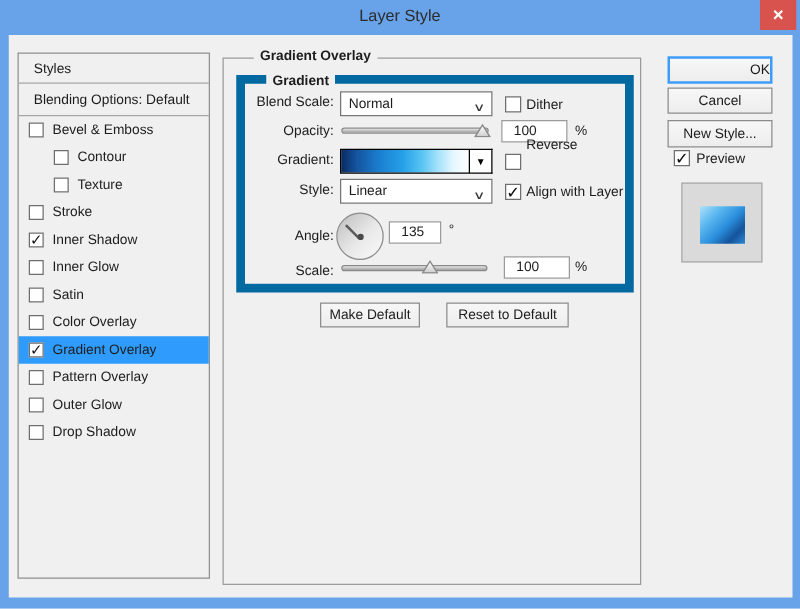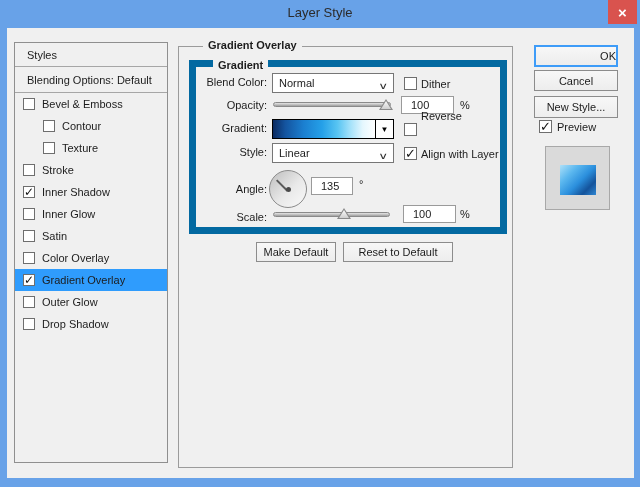--- a/index.html
+++ b/index.html
@@ -194,41 +194,45 @@
   <div class="side-row">
     <span class="cb"></span>
     <span class="side-lbl">Color Overlay</span>
   </div>
 
   <div class="side-row selected">
     <span class="cb checked">✓</span>
     <span class="side-lbl">Gradient Overlay</span>
   </div>
 
+  <div class="side-row">
+    <span class="cb"></span>
+    <span class="side-lbl">Pattern Overlay</span>
+  </div>
 
   <div class="side-row">
     <span class="cb"></span>
     <span class="side-lbl">Outer Glow</span>
   </div>
 
   <div class="side-row">
     <span class="cb"></span>
     <span class="side-lbl">Drop Shadow</span>
   </div>
 </div>
     </div>
 
     <div class="main-box">
       <div class="legend" style="left:24px;">Gradient Overlay</div>
 
       <div class="inner-box">
         <div class="legend" style="left:17px;">Gradient</div>
       </div>
 
-      <div class="flabel" style="top:29px;">Blend Color:</div>
+      <div class="flabel" style="top:29px;">Blend Scale:</div>
       <div class="dropdown" style="left:93px; top:26px;">
         <span>Normal</span>
         <span class="chev">∨</span>
       </div>
       <span class="cb big" style="position:absolute; left:225px; top:30px;"></span>
       <span style="position:absolute; left:242px; top:31px;">Dither</span>
 
       <div class="flabel" style="top:52px;">Opacity:</div>
       <div class="track" style="left:94px; top:55px; width:118px;"></div>
       <div class="thumb" style="left:200px; top:52px;">
@@ -267,21 +271,21 @@
       <div class="thumb" style="left:158px; top:161px;">
         <div class="t-outer"></div>
           <div class="t-inner"></div>
       </div>
       <div class="valbox" style="left:224px; top:158px;">100</div>
       <span class="unit" style="left:281px; top:161px;">%</span>
 
       <div class="btn" style="left:77px; top:195px; width:80px;">
         <span>Make Default</span>
       </div>
-      <div class="btn" style="left:164px; top:195px; width:110px;">
+      <div class="btn" style="left:178px; top:195px; width:98px;">
         <span>Reset to Default</span>
       </div>
     </div>
 
     <div class="btn primary" style="left:527px; top:17px; width:84px; height:22px;">
       <span>OK</span>
     </div>
     <div class="btn" style="left:527px; top:42px; width:84px; height:21px;">
       <span>Cancel</span>
     </div>

